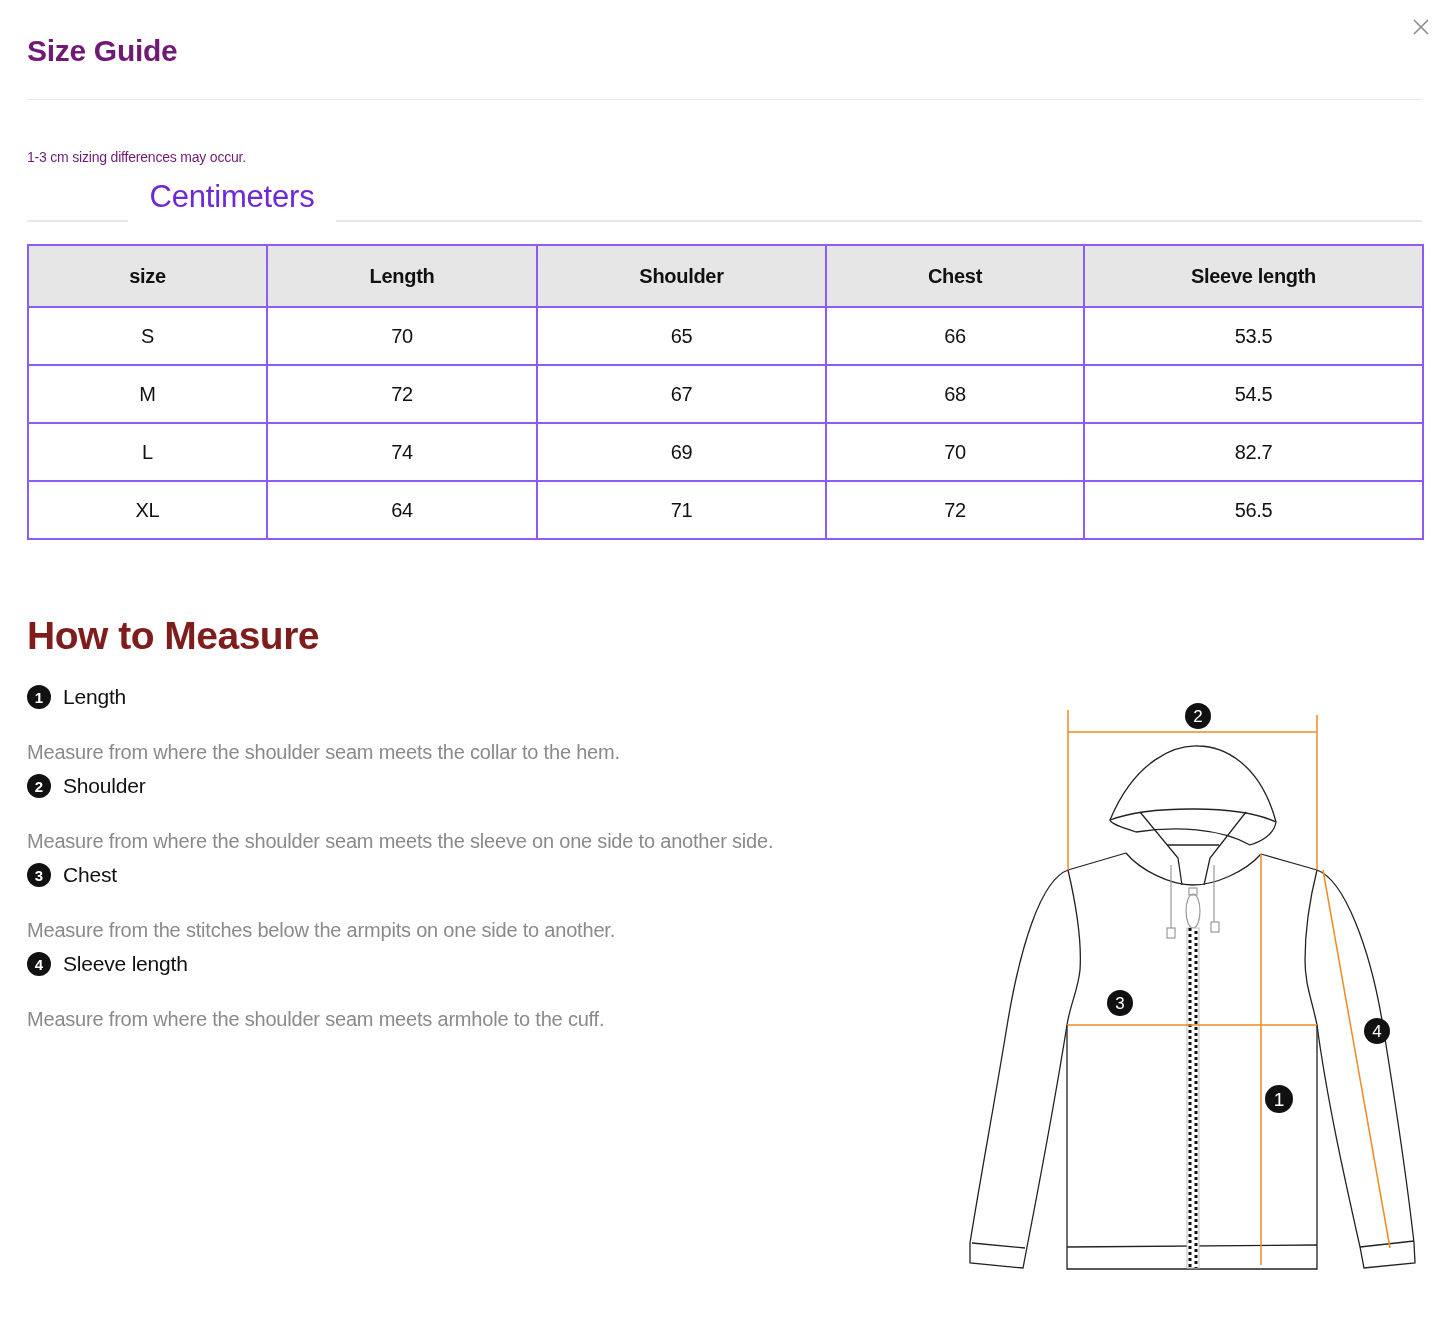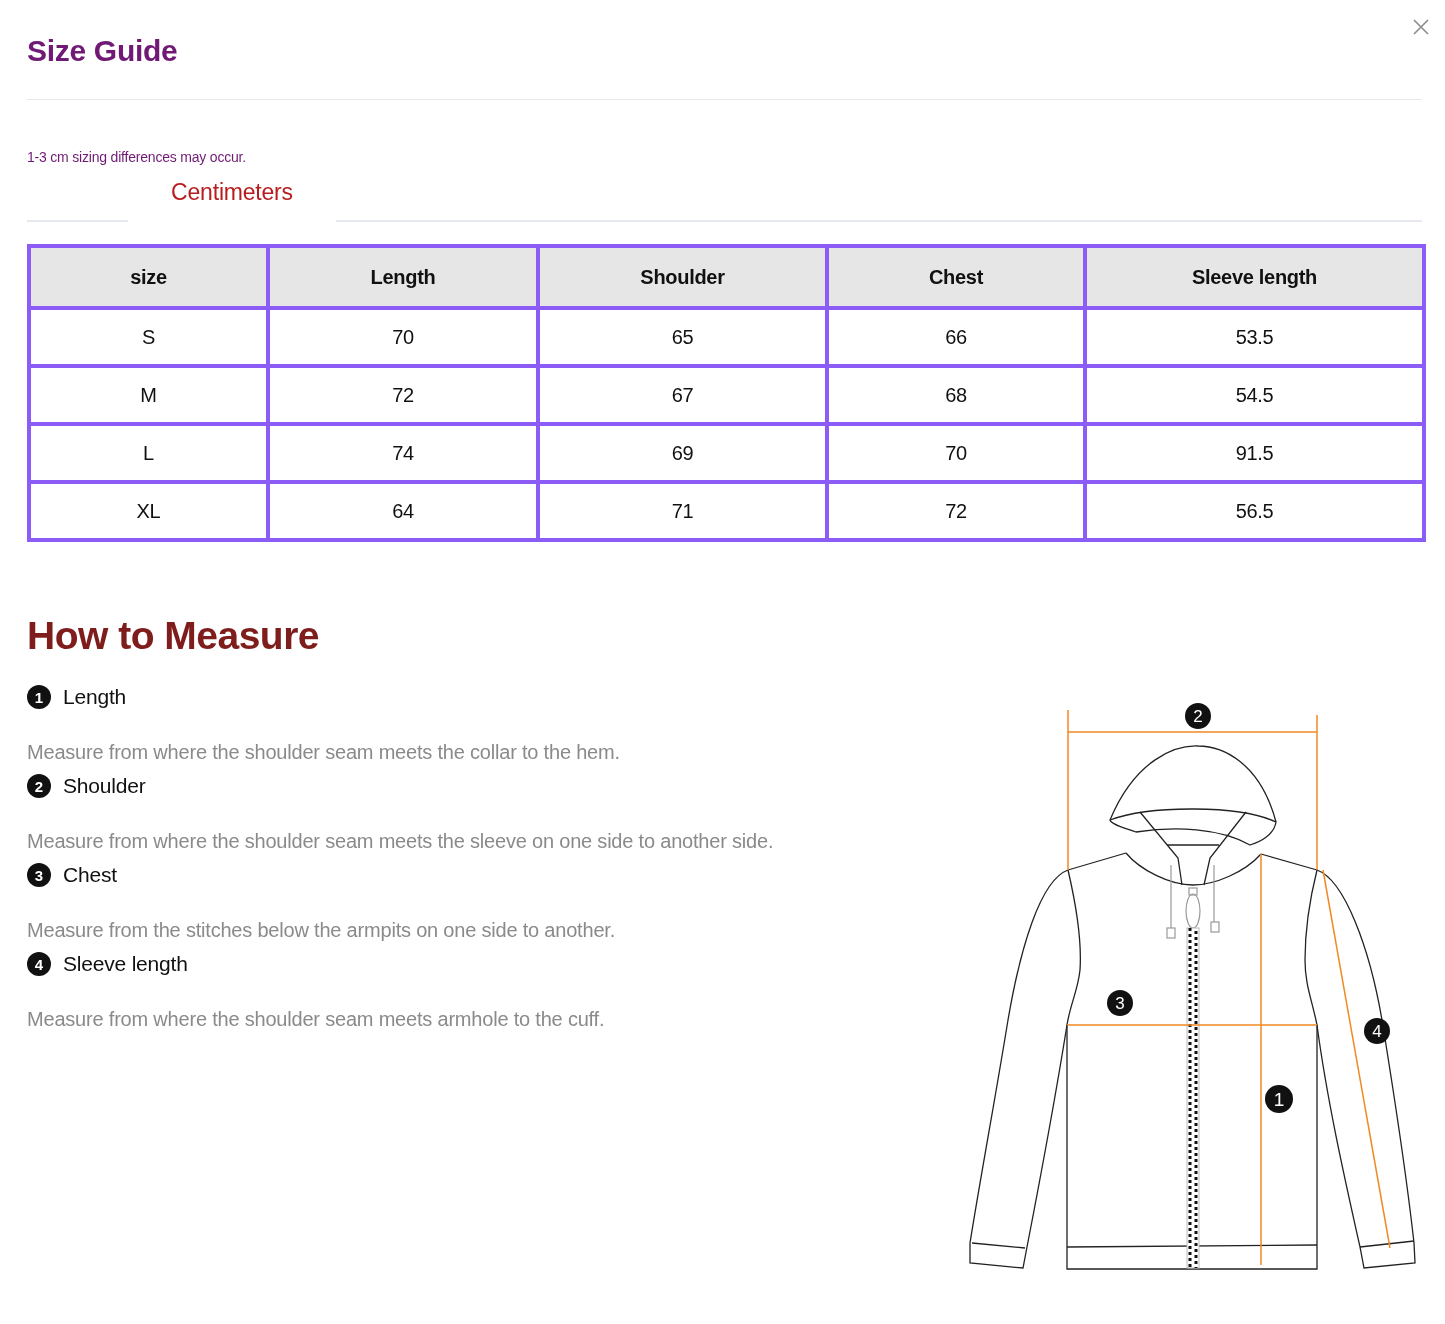--- a/index.html
+++ b/index.html
@@ -25,29 +25,29 @@
     .note {
       position: absolute; left: 27px; top: 131px; font-size: 14px; color: #701a75; letter-spacing: -0.2px; margin-top: 18px;
     }
 
     .tabs { position: absolute; left: 27px; top: 176px; width: 1395px; height: 48px; }
     .tab-line-left { position: absolute; left: 0; top: 44px; width: 101px; height: 2px; background: #e6e8ef; }
     .tab-line-right { position: absolute; left: 309px; top: 44px; width: 1086px; height: 2px; background: #e6e8ef; }
     .tab-active {
       position: absolute; left: 101px; top: 0; width: 208px; height: 46px;
       display: flex; align-items: flex-start; justify-content: center; padding-top: 3px;
-      font-size: 23px; font-weight: 400; color: #b91c1c; cursor: pointer; letter-spacing: -0.2px;
+      font-size: 31px; font-weight: 400; color: #6d28d9; cursor: pointer; letter-spacing: -0.2px;
     }
 
     table.size-table {
       position: absolute; left: 27px; top: 244px; width: 1395px;
       border-collapse: collapse; table-layout: fixed;
     }
     .size-table th, .size-table td {
-      border: 4px solid #8b5cf6; text-align: center; color: #111;
+      border: 2px solid #8b5cf6; text-align: center; color: #111;
     }
     .size-table th {
       background: #e6e6e6; height: 62px; font-size: 20px; font-weight: 700; letter-spacing: -0.3px;
     }
     .size-table td { height: 58px; font-size: 20px; font-weight: 400; letter-spacing: -0.3px; }
 
     .how-title {
       position: absolute; left: 27px; top: 614px; font-size: 39px; font-weight: 700; letter-spacing: -0.5px; color: #7f1d1d;
     }
 
@@ -116,21 +116,21 @@
         <td>72</td>
         <td>67</td>
         <td>68</td>
         <td>54.5</td>
       </tr>
       <tr>
         <td>L</td>
         <td>74</td>
         <td>69</td>
         <td>70</td>
-        <td>91.5</td>
+        <td>82.7</td>
       </tr>
       <tr>
         <td>XL</td>
         <td>64</td>
         <td>71</td>
         <td>72</td>
         <td>56.5</td>
       </tr>
     </tbody>
   </table>

